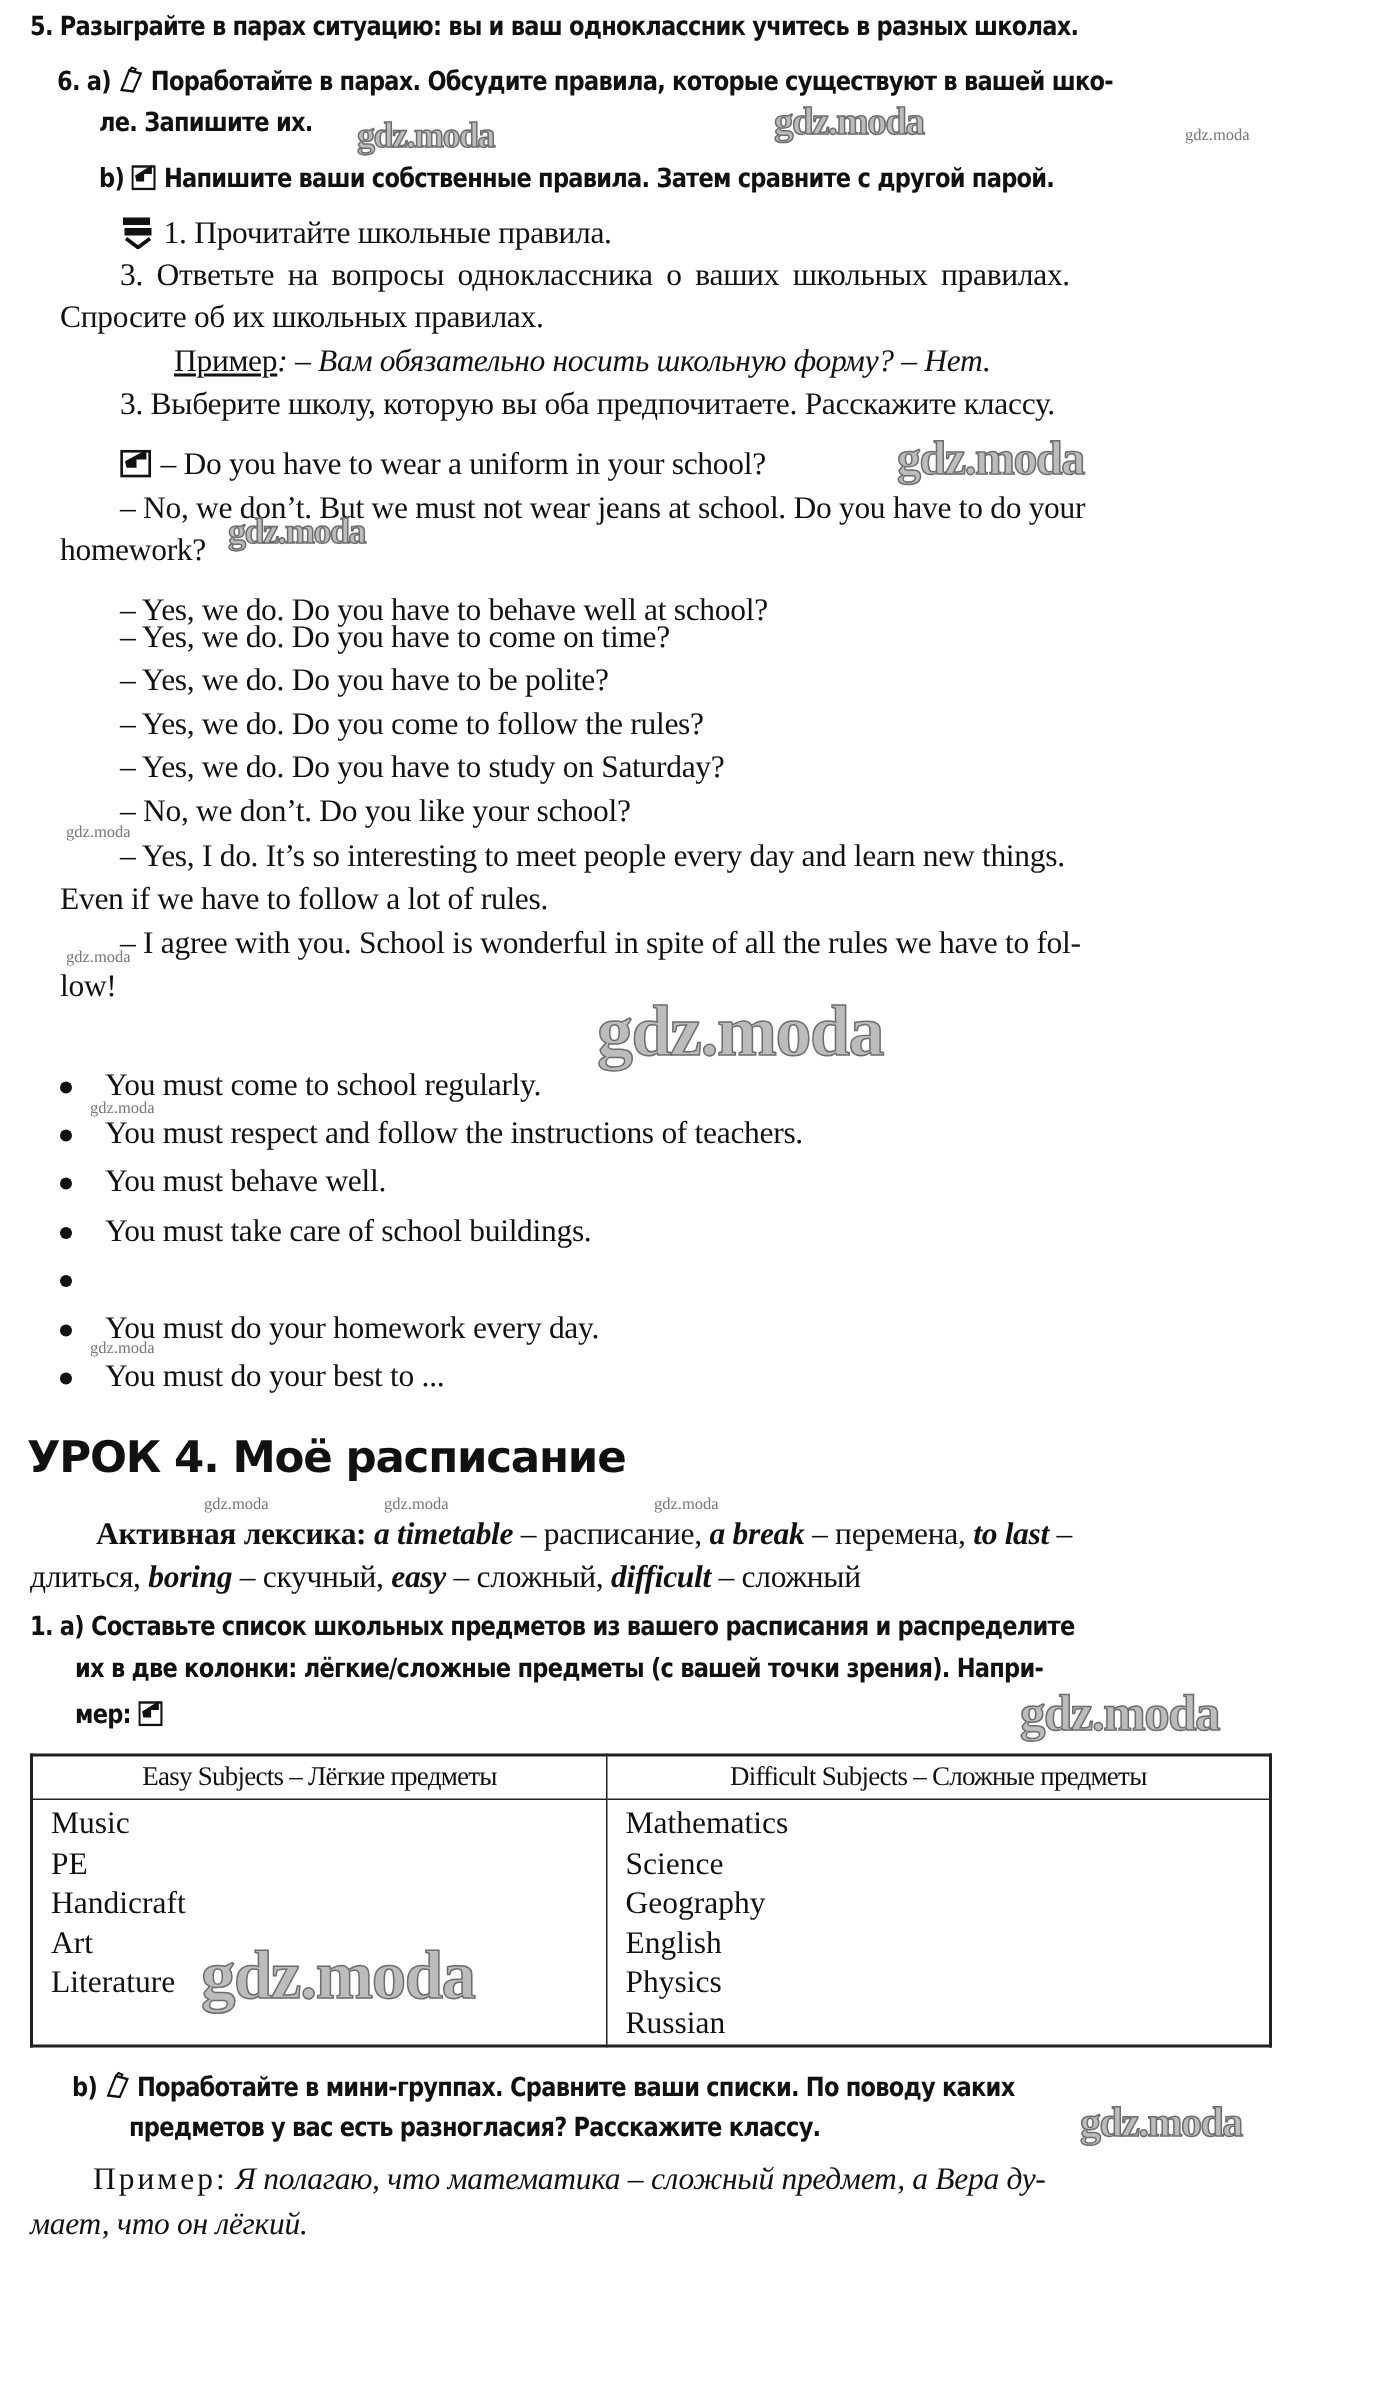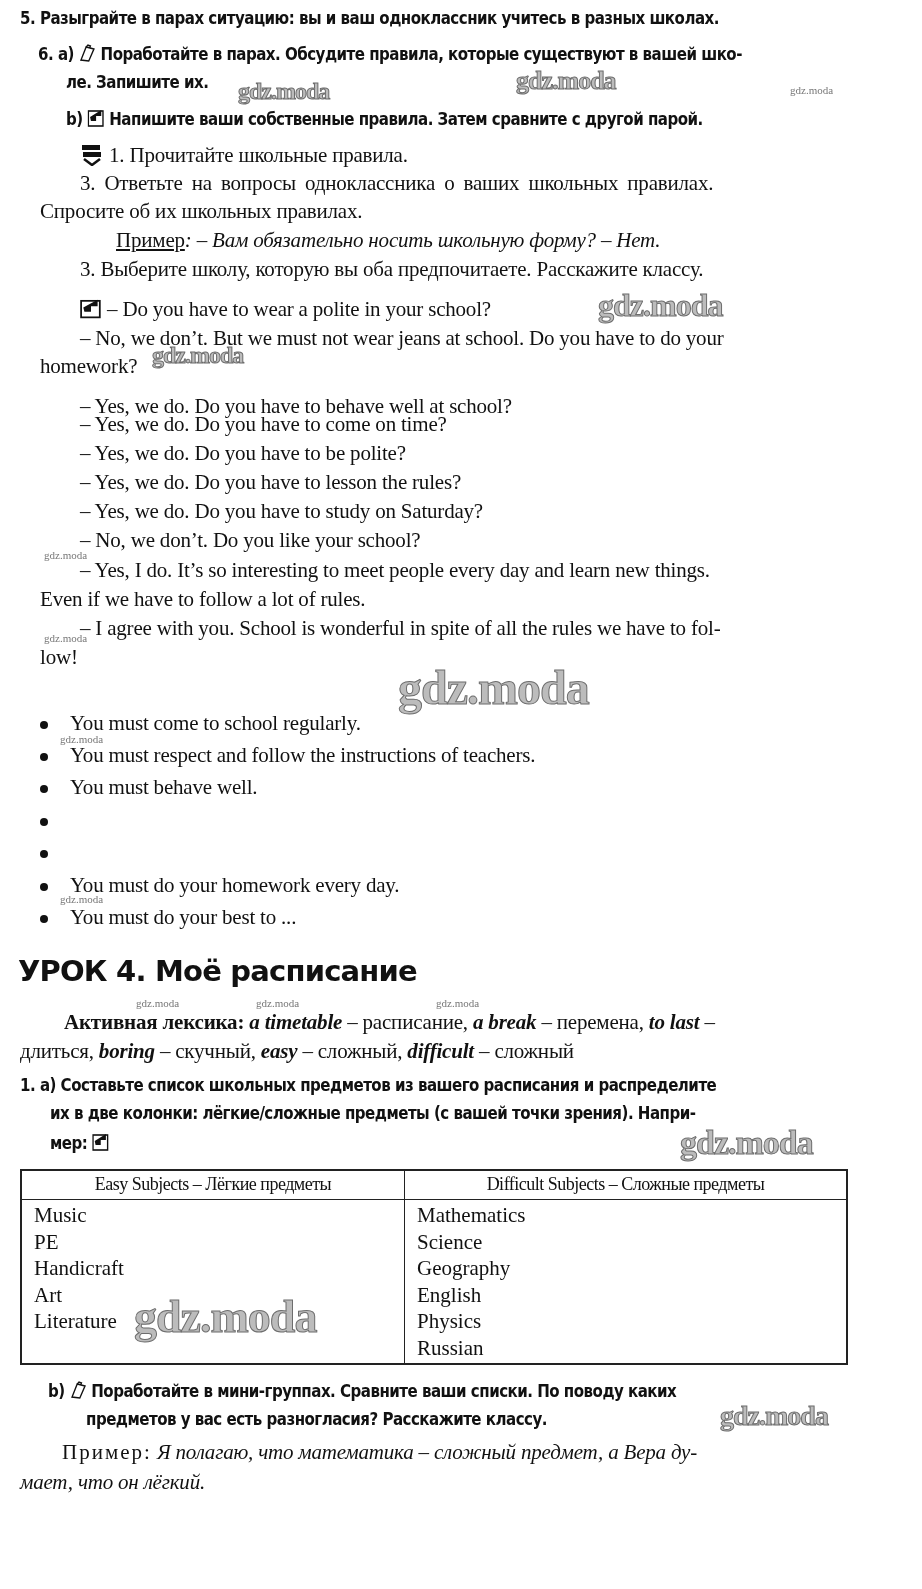--- a/index.html
+++ b/index.html
@@ -70,39 +70,39 @@
 </div>
 <div class="abs body" style="left:80px;top:257px;">3. Выберите школу, которую вы оба предпочитаете. Расскажите классу.</div>
 
 <div class="abs body" style="left:80px;top:297px;">
   <span class="icon">
     <svg width="22" height="22" viewBox="0 0 20 19">
         <rect x="1" y="3" width="17" height="15" fill="none" stroke="#111" stroke-width="1.6"></rect>
         <path d="M3 9 L16 2 L16 8 L10 8 L10 13 L4 13 Z" fill="#111"></path>
       </svg>
   </span>
-  <span>– Do you have to wear a polite in your school?</span>
+  <span>– Do you have to wear a uniform in your school?</span>
 </div>
 <div class="abs body" style="left:80px;top:326px;">– No, we don’t. But we must not wear jeans at school. Do you have to do your</div>
 <div class="abs body" style="left:40px;top:354px;">homework?</div>
 <div class="abs body" style="left:80px;top:394px;">– Yes, we do. Do you have to behave well at school?</div>
 <div class="abs body" style="left:80px;top:412px;">– Yes, we do. Do you have to come on time?</div>
 <div class="abs body" style="left:80px;top:441px;">– Yes, we do. Do you have to be polite?</div>
-<div class="abs body" style="left:80px;top:470px;">– Yes, we do. Do you have to lesson the rules?</div>
+<div class="abs body" style="left:80px;top:470px;">– Yes, we do. Do you come to follow the rules?</div>
 <div class="abs body" style="left:80px;top:499px;">– Yes, we do. Do you have to study on Saturday?</div>
 <div class="abs body" style="left:80px;top:528px;">– No, we don’t. Do you like your school?</div>
 <div class="abs body" style="left:80px;top:558px;">– Yes, I do. It’s so interesting to meet people every day and learn new things.</div>
 <div class="abs body" style="left:40px;top:587px;">Even if we have to follow a lot of rules.</div>
 <div class="abs body" style="left:80px;top:616px;">– I agree with you. School is wonderful in spite of all the rules we have to fol-</div>
 <div class="abs body" style="left:40px;top:645px;">low!</div>
 
 <div class="abs body" style="left:40px;top:711px;text-align:center;"><span class="bullet"></span><span>You must come to school regularly.</span></div>
 <div class="abs body" style="left:40px;top:743px;"><span class="bullet"></span><span>You must respect and follow the instructions of teachers.</span></div>
 <div class="abs body" style="left:40px;top:775px;"><span class="bullet"></span><span>You must behave well.</span></div>
-<div class="abs body" style="left:40px;top:808px;"><span class="bullet"></span></div>
+<div class="abs body" style="left:40px;top:808px;"><span class="bullet"></span><span>You must take care of school buildings.</span></div>
 <div class="abs body" style="left:40px;top:840px;"><span class="bullet"></span></div>
 <div class="abs body" style="left:40px;top:873px;"><span class="bullet"></span><span>You must do your homework every day.</span></div>
 <div class="abs body" style="left:40px;top:905px;"><span class="bullet"></span><span>You must do your best to ...</span></div>
 
 <div class="abs h-lesson" style="left:18px;top:954px;">УРОК 4. Моё расписание</div>
 
 <div class="abs body" style="left:64px;top:1010px;">
   <b>Активная лексика:</b>
   <span class="bi">a timetable</span><span> – расписание,</span>
   <span class="bi">a break</span><span> – перемена,</span>

